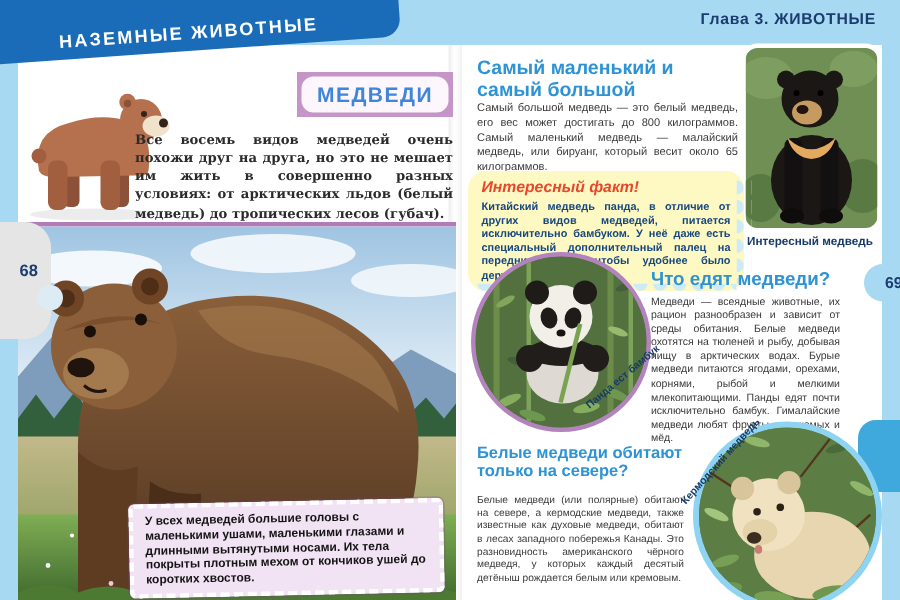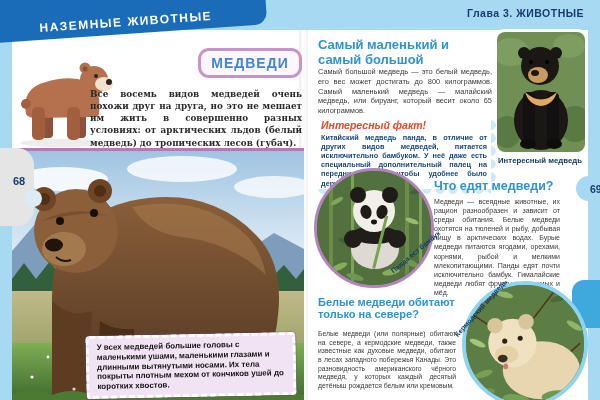--- a/index.html
+++ b/index.html
@@ -12,21 +12,21 @@
   
   .banner{position:absolute;left:-16px;top:-12px;width:282px;height:46px;background:#1a6cb8;
           border-radius:12px;transform:rotate(-4deg);display:flex;align-items:flex-end;
           justify-content:center;padding-bottom:5px;box-sizing:border-box;}
   .banner span{color:#fff;font-weight:bold;font-size:12px;letter-spacing:1.5px;}
   .chapter{position:absolute;right:16px;top:7px;font-weight:bold;font-size:10.5px;color:#1b3c6e;letter-spacing:.5px;}
 
   
   .bear-illust{position:absolute;left:12px;top:52px;width:104px;height:100px;}
   .title-badge{position:absolute;left:198px;top:48px;width:104px;height:30px;background:#c495c6;
-               border-radius:11px;padding:3px;box-sizing:border-box;text-align:right;}
+               border-radius:0;padding:3px;box-sizing:border-box;text-align:right;}
   .title-badge .inner{width:100%;height:100%;background:#fdf6fd;border-radius:8px;display:flex;
                align-items:center;justify-content:center;color:#3f86d8;font-weight:bold;
                font-size:14px;letter-spacing:1px;}
   .intro{position:absolute;left:90px;top:88px;width:212px;font-family:"DejaVu Serif",serif;
          font-size:8.8px;font-weight:bold;color:#2b2b2b;text-align:justify;line-height:1.38;}
   .photo-line{position:absolute;left:12px;top:148px;width:292px;height:3px;background:#b07cb8;}
   .grizzly{position:absolute;left:12px;top:151px;width:292px;height:249px;}
   .grizzly-caption{position:absolute;left:188px;top:138px;width:112px;height:17px;background:#f0dff2;
          border:2px solid #aa76b4;border-radius:10px;display:flex;align-items:center;
          justify-content:center;font-size:8.3px;font-weight:bold;color:#173a66;}
@@ -46,21 +46,21 @@
   .body-txt{position:absolute;color:#3a3a3a;text-align:justify;}
   .p1{left:318px;top:67px;width:174px;font-size:7.4px;line-height:1.32;}
   .p2{left:434px;top:197px;width:126px;font-size:7px;line-height:1.3;}
   .p3{left:318px;top:330px;width:138px;font-size:6.8px;line-height:1.28;}
 
   .malayan-photo{position:absolute;left:497px;top:32px;width:88px;height:120px;border-radius:8px;
          overflow:hidden;box-shadow:0 0 0 3px #fff;}
   .malayan-caption{position:absolute;left:490px;top:156px;width:100px;text-align:center;
          font-size:7.8px;font-weight:bold;color:#173a66;}
 
-  .fact-box{position:absolute;left:312px;top:114px;width:184px;background:#ffffff;border-radius:12px;
+  .fact-box{position:absolute;left:312px;top:114px;width:184px;background:#fef9c3;border-radius:12px;
          padding:5px 9px 6px;box-sizing:border-box;}
   .fact-box::after{content:"";position:absolute;left:5px;right:5px;bottom:-5px;height:10px;
          background-image:radial-gradient(circle at 6px 0px,#cdeaf9 4.5px,rgba(0,0,0,0) 5px);
          background-size:13px 10px;background-repeat:repeat-x;}
   .fact-box::before{content:"";position:absolute;top:5px;bottom:5px;right:-5px;width:10px;
          background-image:radial-gradient(circle at 0px 6px,#cdeaf9 4.5px,rgba(0,0,0,0) 5px);
          background-size:10px 13px;background-repeat:repeat-y;}
   .fact-head{font-size:10.5px;font-weight:bold;font-style:italic;color:#e8472b;margin-bottom:2px;}
   .fact-body{font-size:7.3px;font-weight:bold;color:#16477e;line-height:1.25;text-align:justify;}
 

